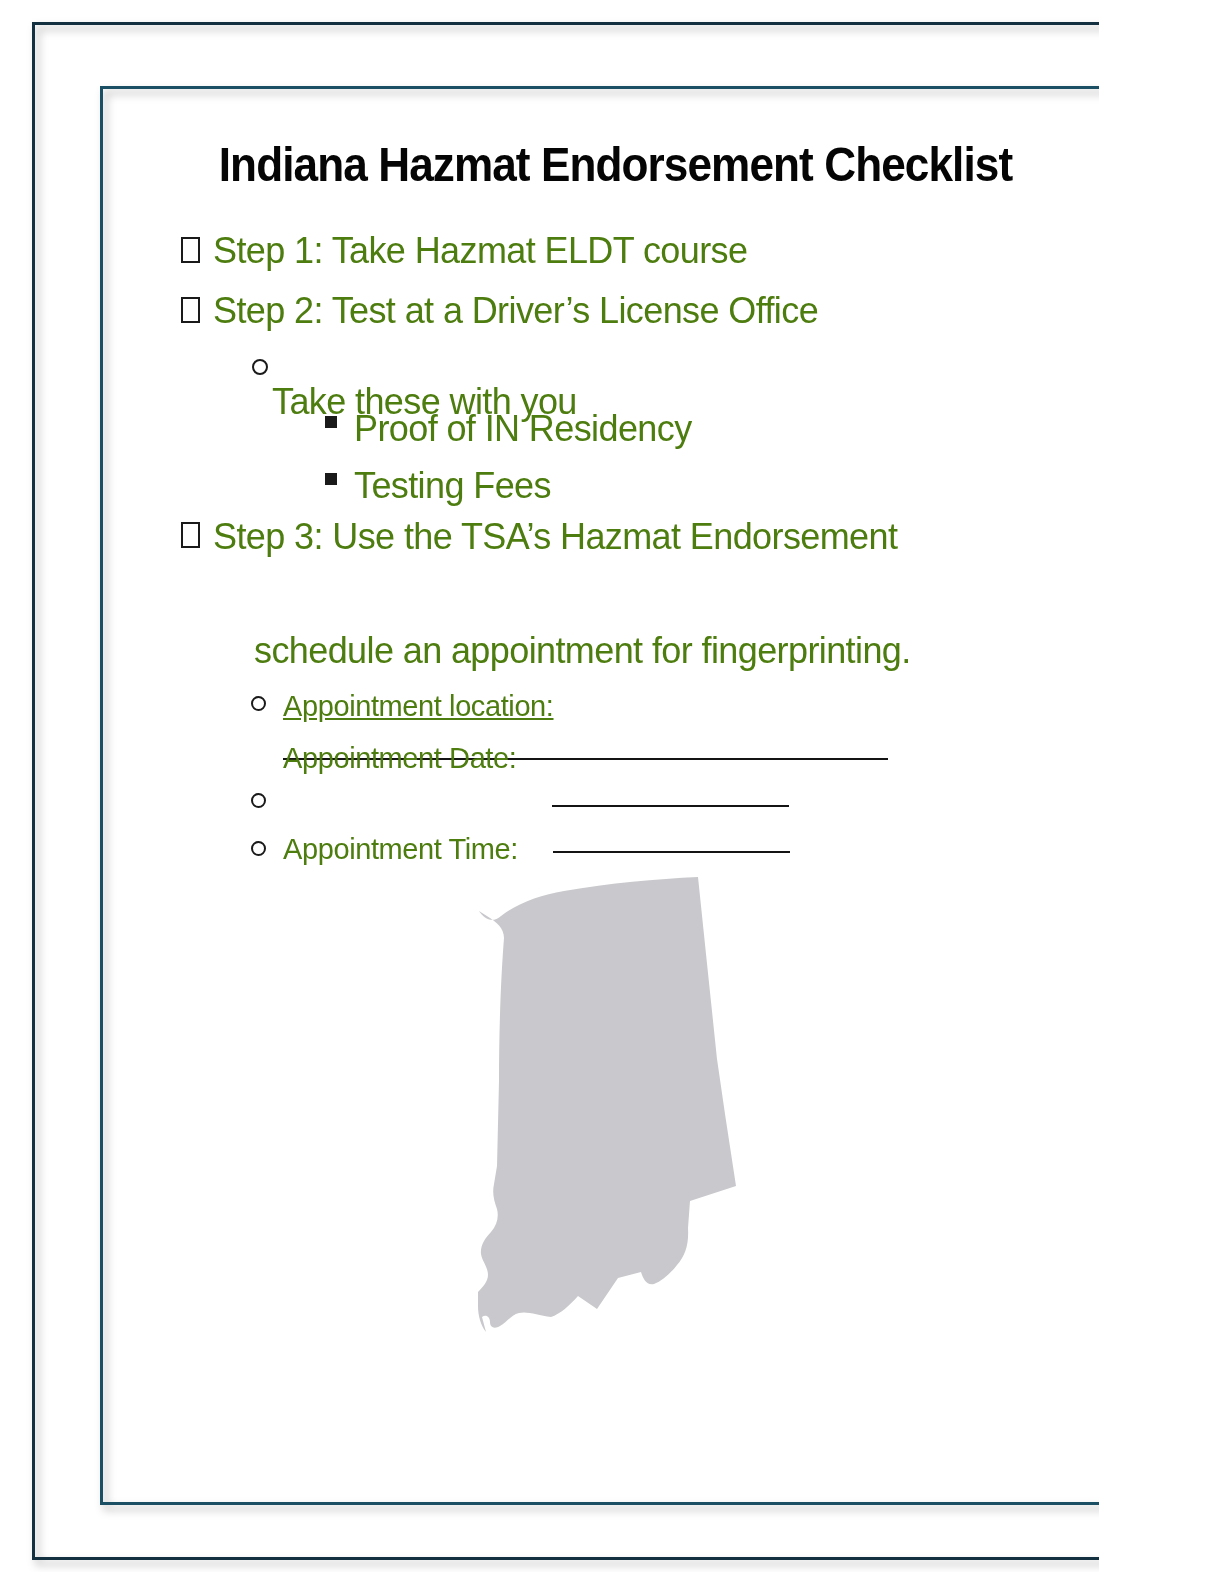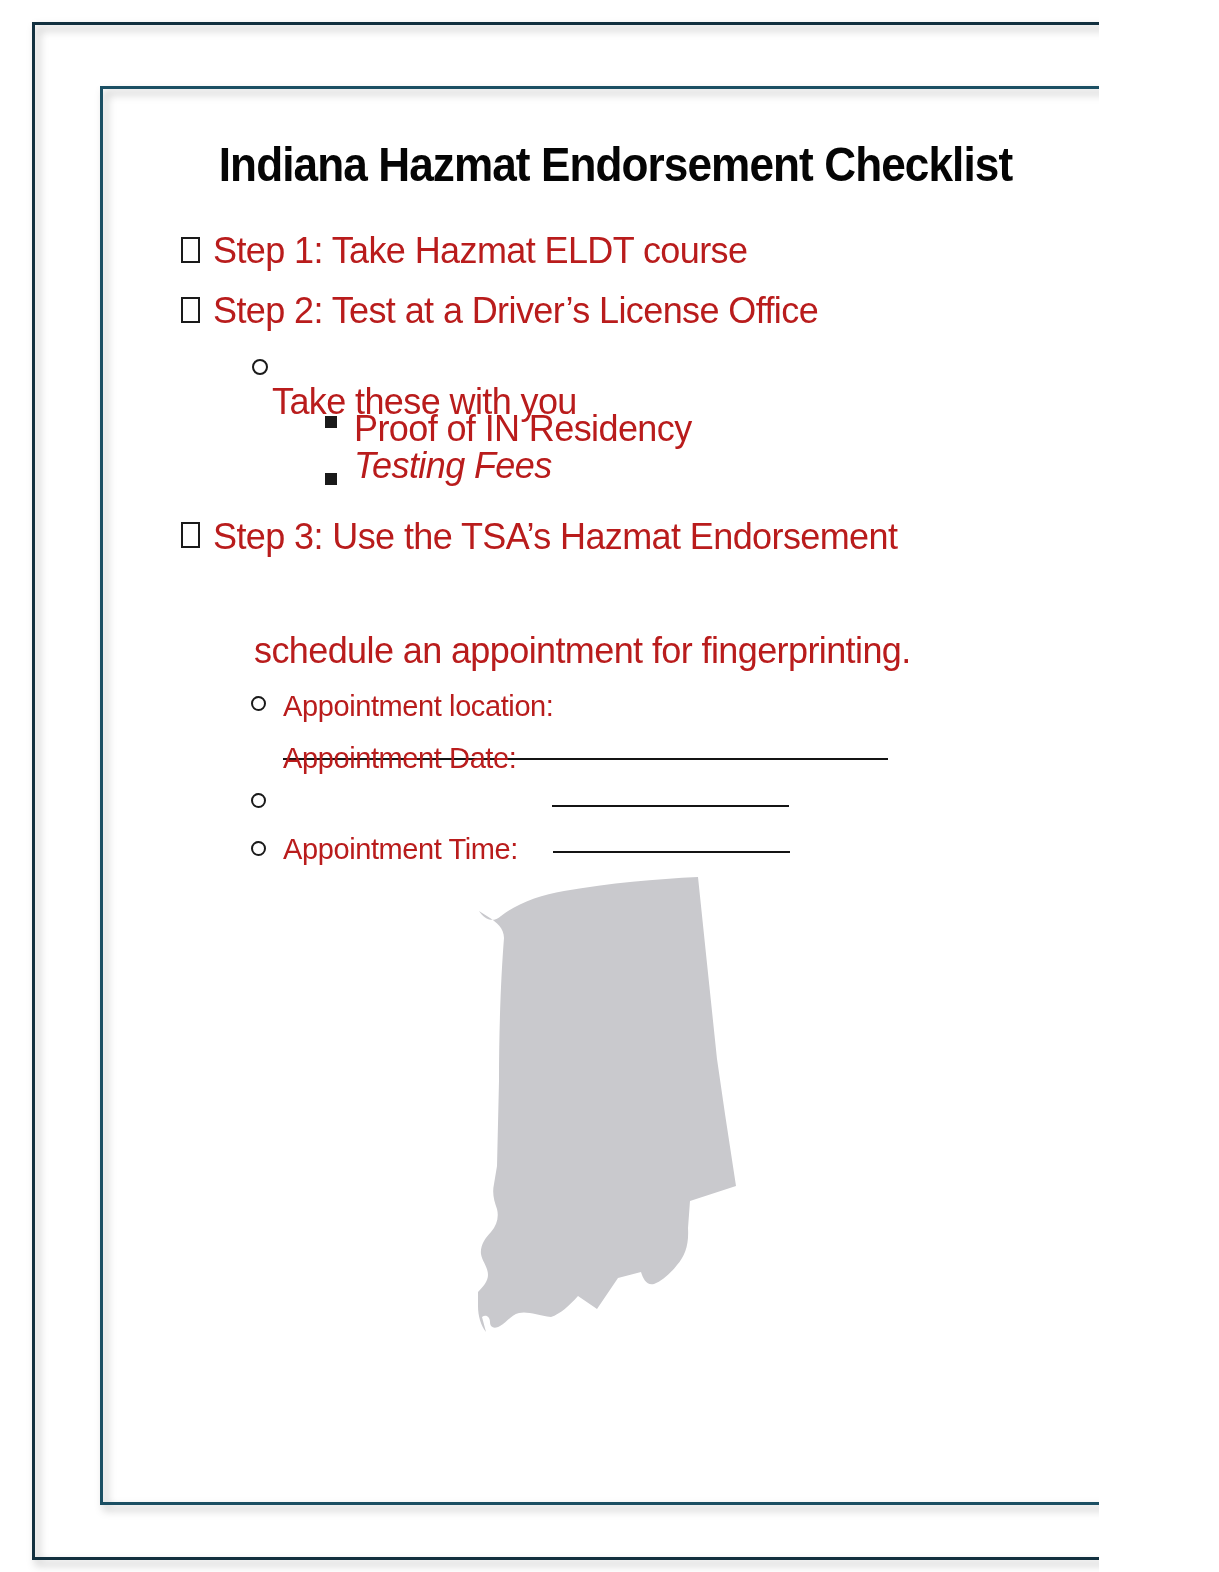--- a/index.html
+++ b/index.html
@@ -23,21 +23,21 @@
     filter:drop-shadow(4px 5px 4px rgba(0,0,0,0.30));
   }
   .title{
     position:absolute;left:100px;top:140px;width:1031px;margin:0;
     text-align:center;
     font-size:49px;font-weight:700;color:#050505;
     letter-spacing:-1px;line-height:1;
     transform:scaleX(0.90);transform-origin:50% 50%;
     white-space:nowrap;
   }
-  .txt{position:absolute;line-height:1;white-space:nowrap;color:#b91c1c;}
+  .txt{position:absolute;line-height:1;white-space:nowrap;color:#4d7c0f;}
   .t36{font-size:36px;letter-spacing:-0.6px;}
   .t29{font-size:29px;letter-spacing:-0.4px;}
   .checkbox{
     position:absolute;width:19px;height:26px;
     border:2px solid #1a1a1a;box-sizing:border-box;background:transparent;
   }
   .circle{
     position:absolute;width:16px;height:16px;border-radius:50%;
     border:2px solid #1a1a1a;box-sizing:border-box;background:transparent;
   }
@@ -62,28 +62,28 @@
   <span class="checkbox" style="left:181px;top:297px;"></span>
   <div class="txt t36" style="left:213px;top:293px;">Step 2: Test at a Driver’s License Office</div>
 
   <span class="circle" style="left:252px;top:359px;"></span>
   <div class="txt t36" style="left:272px;top:354px;margin-top:30px;">Take these with you</div>
 
   <span class="sqbullet" style="left:325px;top:416px;"></span>
   <div class="txt t36" style="left:354px;top:411px;">Proof of IN Residency</div>
 
   <span class="sqbullet" style="left:325px;top:473px;"></span>
-  <div class="txt t36" style="left:354px;top:448px;font-style:italic;">Testing Fees</div>
+  <div class="txt t36" style="left:354px;top:468px;">Testing Fees</div>
 
   <span class="checkbox" style="left:181px;top:522px;"></span>
   <div class="txt t36" style="left:213px;top:519px;text-align:right;">Step 3: Use the TSA’s Hazmat Endorsement</div>
   <div class="txt t36" style="left:213px;top:633px;margin-left:41px;">schedule an appointment for fingerprinting.</div>
 
   <span class="circle small" style="left:251px;top:696px;"></span>
-  <div class="txt t29" style="left:283px;top:692px;">Appointment location:</div>
+  <div class="txt t29" style="left:283px;top:692px;text-decoration:underline;">Appointment location:</div>
   <div class="blank" style="left:283px;top:758px;width:605px;"></div>
 
   <span class="circle small" style="left:251px;top:793px;"></span>
   <div class="txt t29" style="left:283px;top:744px;">Appointment Date:</div>
   <div class="blank" style="left:552px;top:805px;width:237px;"></div>
 
   <span class="circle small" style="left:251px;top:841px;"></span>
   <div class="txt t29" style="left:283px;top:835px;">Appointment Time:</div>
   <div class="blank" style="left:553px;top:851px;width:237px;"></div>
 

